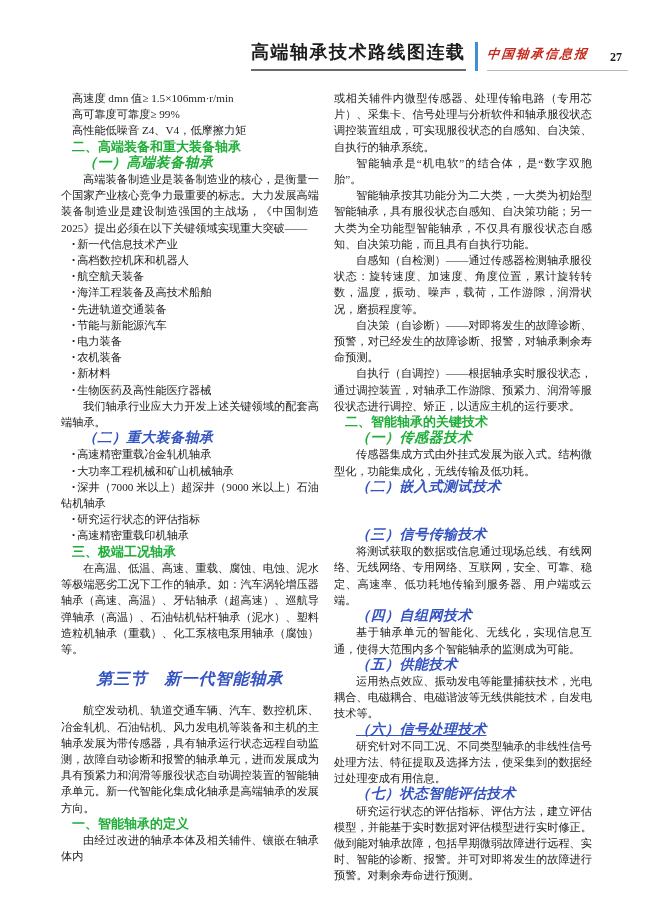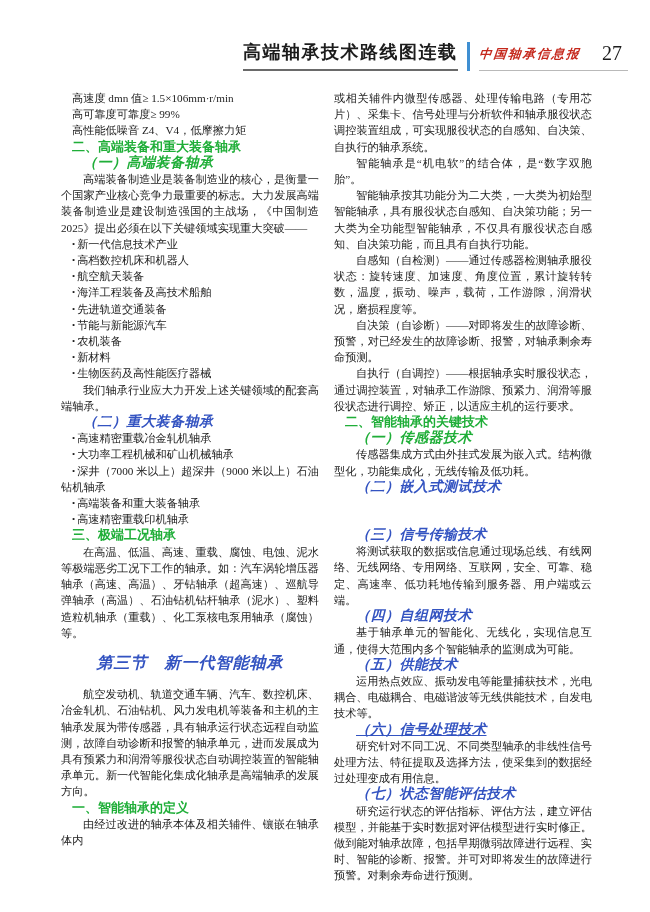--- a/index.html
+++ b/index.html
@@ -22,21 +22,21 @@
   }
   .hdr-divider{width:3px;height:29px;background:#3f8fd2;margin-bottom:0;}
   .hdr-right{
     display:flex;align-items:flex-end;gap:22px;
     border-bottom:1.5px solid #b9b9b9;padding-bottom:7px;padding-right:6px;
   }
   .masthead{
     color:#c5281c;font-style:italic;font-weight:bold;
     font-size:12.5px;letter-spacing:2px;transform:skewX(-6deg);
   }
-  .pagenum{font-size:20px;line-height:1;}
+  .pagenum{font-size:12px;line-height:1;font-weight:bold;}
 
   
   .content{
     position:absolute;top:90px;left:61px;
     display:flex;gap:15px;
   }
   .col{
     width:258px;
     font-size:11.2px;line-height:16.2px;
     text-align:justify;
@@ -82,29 +82,30 @@
         <div class="blk spec">高性能低噪音 Z4、V4，低摩擦力矩</div>
         <div class="blk h1" style="color: rgb(31, 174, 56);">二、高端装备和重大装备轴承</div>
         <div class="blk h2" style="color: rgb(31, 174, 56);">（一）高端装备轴承</div>
         <div class="blk para">高端装备制造业是装备制造业的核心，是衡量一个国家产业核心竞争力最重要的标志。大力发展高端装备制造业是建设制造强国的主战场，《中国制造 2025》提出必须在以下关键领域实现重大突破——</div>
         <div class="blk bullet"><span class="dot">•</span><span>新一代信息技术产业</span></div>
         <div class="blk bullet"><span class="dot">•</span><span>高档数控机床和机器人</span></div>
         <div class="blk bullet"><span class="dot">•</span><span>航空航天装备</span></div>
         <div class="blk bullet"><span class="dot">•</span><span>海洋工程装备及高技术船舶</span></div>
         <div class="blk bullet"><span class="dot">•</span><span>先进轨道交通装备</span></div>
         <div class="blk bullet"><span class="dot">•</span><span>节能与新能源汽车</span></div>
+        <div class="blk bullet"><span class="dot">•</span><span>电力装备</span></div>
         <div class="blk bullet"><span class="dot">•</span><span>农机装备</span></div>
         <div class="blk bullet"><span class="dot">•</span><span>新材料</span></div>
         <div class="blk bullet"><span class="dot">•</span><span>生物医药及高性能医疗器械</span></div>
         <div class="blk para">我们轴承行业应大力开发上述关键领域的配套高端轴承。</div>
         <div class="blk h2" style="color: rgb(51, 83, 193);">（二）重大装备轴承</div>
         <div class="blk bullet"><span class="dot">•</span><span>高速精密重载冶金轧机轴承</span></div>
         <div class="blk bullet"><span class="dot">•</span><span>大功率工程机械和矿山机械轴承</span></div>
         <div class="blk bullet"><span class="dot">•</span><span>深井（7000 米以上）超深井（9000 米以上）石油钻机轴承</span></div>
-        <div class="blk bullet"><span class="dot">•</span><span>高端装备和重大装备轴承</span></div>
+        <div class="blk bullet"><span class="dot">•</span><span>研究运行状态的评估指标</span></div>
         <div class="blk bullet"><span class="dot">•</span><span>高速精密重载印机轴承</span></div>
         <div class="blk h1" style="color: rgb(31, 174, 56);">三、极端工况轴承</div>
         <div class="blk para">在高温、低温、高速、重载、腐蚀、电蚀、泥水等极端恶劣工况下工作的轴承。如：汽车涡轮增压器轴承（高速、高温）、牙钻轴承（超高速）、巡航导弹轴承（高温）、石油钻机钻杆轴承（泥水）、塑料造粒机轴承（重载）、化工泵核电泵用轴承（腐蚀）等。</div>
         <div class="blk section" style="color: rgb(51, 83, 193);">第三节　新一代智能轴承</div>
         <div class="blk para">航空发动机、轨道交通车辆、汽车、数控机床、冶金轧机、石油钻机、风力发电机等装备和主机的主轴承发展为带传感器，具有轴承运行状态远程自动监测，故障自动诊断和报警的轴承单元，进而发展成为具有预紧力和润滑等服役状态自动调控装置的智能轴承单元。新一代智能化集成化轴承是高端轴承的发展方向。</div>
         <div class="blk h1" style="color: rgb(31, 174, 56);">一、智能轴承的定义</div>
         <div class="blk para">由经过改进的轴承本体及相关辅件、镶嵌在轴承体内</div>
       </div>
     <div class="col">
         <div class="blk para_noindent">或相关辅件内微型传感器、处理传输电路（专用芯片）、采集卡、信号处理与分析软件和轴承服役状态调控装置组成，可实现服役状态的自感知、自决策、自执行的轴承系统。</div>

